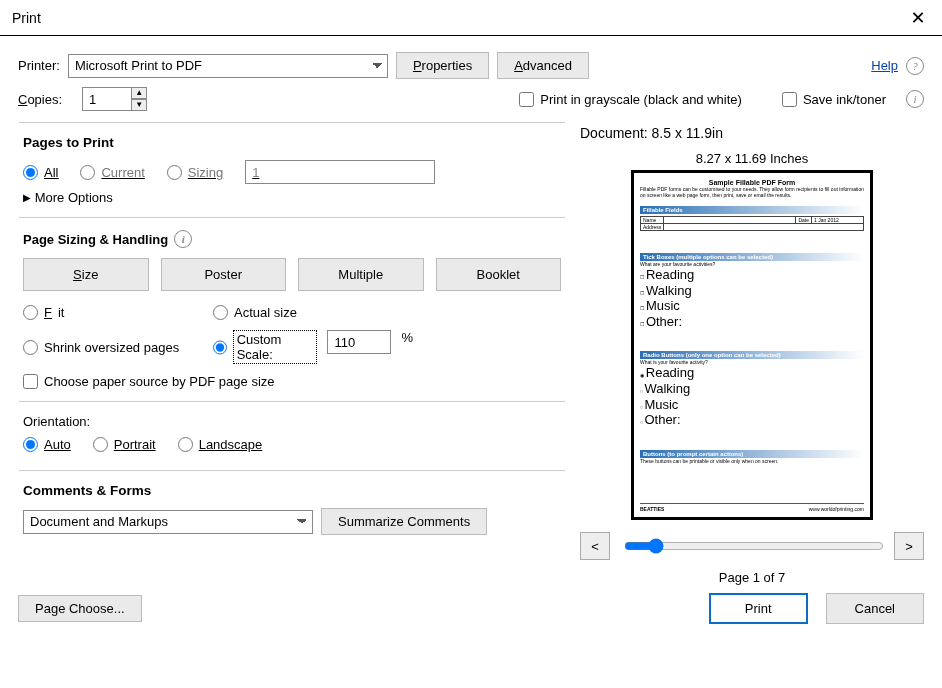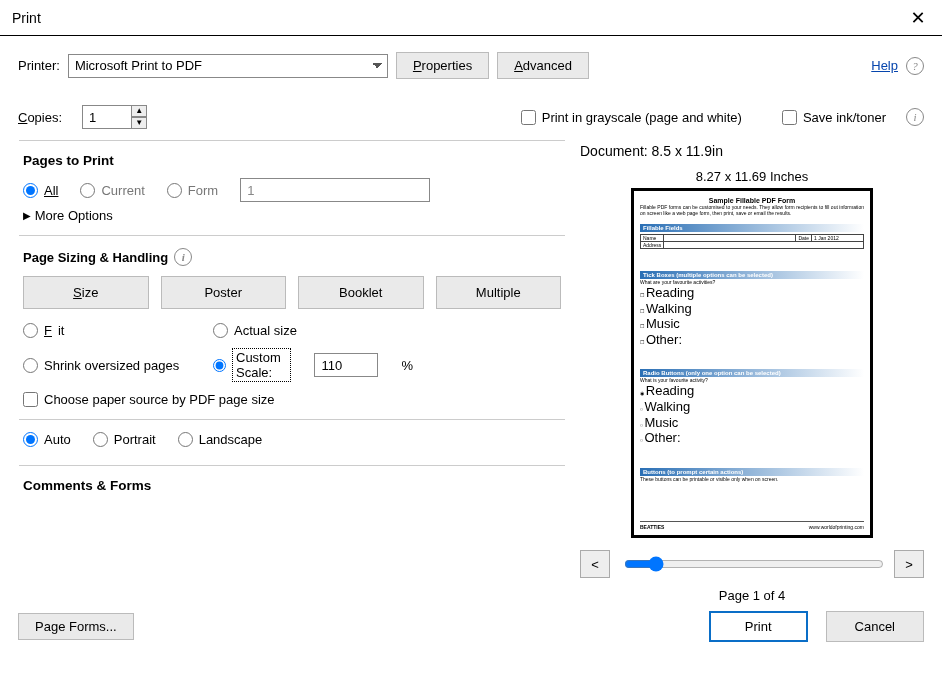--- a/index.html
+++ b/index.html
@@ -16,29 +16,29 @@
 .btn-primary { background: #fff; border: 2px solid #0a6ec7; padding: 6px 34px; }
 .link { color: #0645ad; text-decoration: underline; cursor: pointer; }
 .info-icon { width: 18px; height: 18px; border: 1.5px solid #888; border-radius: 50%; display: inline-flex; align-items: center; justify-content: center; font-style: italic; font-size: 11px; color: #888; font-family: Georgia, serif; }
 .spinbtns { display: flex; flex-direction: column; margin-left: -1px; }
 .spinbtns button { width: 16px; height: 12px; border: 1px solid #888; background: #eee; font-size: 8px; line-height: 1; padding: 0; cursor: pointer; }
 .main-area { display: flex; gap: 14px; padding: 0 18px; }
 .left-col { width: 548px; border: 1px solid transparent; }
 .right-col { flex: 1; padding-top: 4px; display: flex; flex-direction: column; align-items: center; }
 .section { border-top: 1px solid #ccc; padding: 12px 4px; }
 .section-title { font-weight: 600; font-size: 13.5px; margin-bottom: 10px; display: flex; align-items: center; gap: 6px; }
-.radio-row { display: flex; align-items: center; gap: 22px; margin-bottom: 6px; }
+.radio-row { display: flex; align-items: center; gap: 22px; margin-bottom: 6px; text-decoration: underline; }
 .radio-item, .check-item { display: flex; align-items: center; gap: 6px; cursor: pointer; }
 .radio-item input, .check-item input { margin: 0; }
 .disclosure { display: flex; align-items: center; gap: 4px; cursor: pointer; margin-top: 6px; }
 .disclosure .tri { font-size: 10px; }
 .sizing-btns { display: flex; gap: 12px; margin-bottom: 14px; }
 .sizing-btns .btn { flex: 1; text-align: center; padding: 8px 0; }
 .scale-grid { display: grid; grid-template-columns: 190px 200px; row-gap: 10px; align-items: center; margin-bottom: 10px;}
-.custom-scale-wrap { display: flex; align-items: center; gap: 23px; }
+.custom-scale-wrap { display: flex; gap: 10px; }
 .dotted { border: 1px dotted #000; padding: 1px 3px; }
 .preview-box { width: 242px; height: 350px; border: 3px solid #000; background: #fff; margin-top: 4px; padding: 6px; font-size: 6px; overflow: hidden; position: relative; }
 .preview-form-title { text-align:center; font-weight:bold; font-size:7px; }
 .preview-tiny { font-size: 5px; line-height: 1.2; }
 .preview-sec-head { background: linear-gradient(to right, #2a6fb5, #fff); color: #fff; font-size: 6px; font-weight: bold; padding: 1px 3px; margin-top: 8px;}
 .preview-field-table { width:100%; border-collapse: collapse; margin-top:2px;}
 .preview-field-table td { border:1px solid #444; font-size:5px; padding:0 2px; }
 .nav-row { display: flex; align-items: center; gap: 12px; width: 100%; margin-top: 12px; justify-content: center; }
 .nav-btn { width: 30px; height: 28px; border: 1px solid #aaa; background: #eee; cursor: pointer; display:flex;align-items:center;justify-content:center;}
 .slider { flex: 1; }
@@ -62,33 +62,33 @@
     <select style="width:320px">
       <option>Microsoft Print to PDF</option>
     </select>
     <button class="btn"><span class="underline">P</span><span>roperties</span></button>
     <button class="btn"><span class="underline">A</span>dvanced</button>
     <span style="flex:1"></span>
     <span class="link">Help</span>
     <span class="info-icon">?</span>
   </div>
 
-  <div class="row" style="gap:20px; margin-top:26px;">
+  <div class="row" style="gap:20px; margin-top:8px;">
     <span class="label"><span class="underline">C</span>opies:</span>
     <div class="row" style="gap:0">
       <input type="text" style="width: 50px;" value="1">
       <div class="spinbtns">
         <button>▲</button>
         <button>▼</button>
       </div>
     </div>
     <span style="flex:1"></span>
     <label class="check-item">
       <input type="checkbox" style="">
-        <span>Print in grayscale (page and white)</span>
+        <span>Print in grayscale (black and white)</span>
     </label>
     <label class="check-item" style="margin-left:20px">
       <input type="checkbox" style="">
         <span>Save ink/toner</span>
     </label>
     <span class="info-icon">i</span>
   </div>
 </div>
 
 <div class="main-area">
@@ -100,40 +100,40 @@
         <label class="radio-item">
           <input type="radio" name="ptp" checked="" style="">
             <span class="underline">All</span>
         </label>
         <label class="radio-item" style="color:#777">
           <input type="radio" name="ptp" style="">
             <span>Current</span>
         </label>
         <label class="radio-item" style="color:#777">
           <input type="radio" name="ptp" style="">
-            <span>Form</span>
+            <span>Sizing</span>
         </label>
         <input type="text" style="width: 190px; color: rgb(136, 136, 136);" value="1">
       </div>
       <div class="disclosure">
         <span class="tri">▶</span>
         <span>More Options</span>
       </div>
     </div>
 
     <div class="section">
       <div class="section-title">
         <span>Page Sizing &amp; Handling</span>
         <span class="info-icon">i</span>
       </div>
       <div class="sizing-btns">
         <button class="btn"><span class="underline">S</span>ize</button>
         <button class="btn">Poster</button>
+        <button class="btn">Multiple</button>
         <button class="btn">Booklet</button>
-        <button class="btn">Multiple</button>
       </div>
       <div class="scale-grid">
         <label class="radio-item">
           <input type="radio" name="scl" style=""><span class="underline">F</span>it
         </label>
         <label class="radio-item">
           <input type="radio" name="scl" style="">
             <span>Actual size</span>
         </label>
         <label class="radio-item">
@@ -149,38 +149,45 @@
           <span>%</span>
         </div>
       </div>
       <label class="check-item">
         <input type="checkbox" style="">
           <span>Choose paper source by PDF page size</span>
       </label>
     </div>
 
     <div class="section">
+      <div style="margin-bottom:8px">Orientation:</div>
       <div class="radio-row">
         <label class="radio-item">
           <input type="radio" name="ori" checked="" style="">
             <span>Auto</span>
         </label>
         <label class="radio-item">
           <input type="radio" name="ori" style="">
             <span>Portrait</span>
         </label>
         <label class="radio-item">
           <input type="radio" name="ori" style="">
             <span>Landscape</span>
         </label>
       </div>
     </div>
 
     <div class="section">
       <div class="section-title">Comments &amp; Forms</div>
+      <div class="row">
+        <select style="width:290px">
+          <option>Document and Markups</option>
+        </select>
+        <button class="btn">Summarize Comments</button>
+      </div>
     </div>
 
   </div>
 
   <div class="right-col">
     <div style="align-self:flex-start; font-size:14px;">Document: 8.5 x 11.9in</div>
     <div style="margin-top:10px; font-size:13px;">8.27 x 11.69 Inches</div>
 
     <div class="preview-box">
       <div class="preview-form-title">Sample Fillable PDF Form</div>
@@ -218,23 +225,23 @@
         <span class="preview-tiny" style="font-weight:bold">BEATTIES</span>
         <span class="preview-tiny">www.worldofprinting.com</span>
       </div>
     </div>
 
     <div class="nav-row">
       <button class="nav-btn">&lt;</button>
       <div class="slider"><input type="range" min="0" max="100" value="10" style=""></div>
       <button class="nav-btn">&gt;</button>
     </div>
-    <div style="margin-top:10px">Page 1 of 4</div>
+    <div style="margin-top:10px">Page 1 of 7</div>
   </div>
 </div>
 
 <div class="footer">
-  <button class="btn">Page Forms...</button>
+  <button class="btn">Page Choose...</button>
   <div class="footer-right">
     <button class="btn btn-primary">Print</button>
     <button class="btn" style="padding:6px 28px">Cancel</button>
   </div>
 </div>
 
 </body></html>

